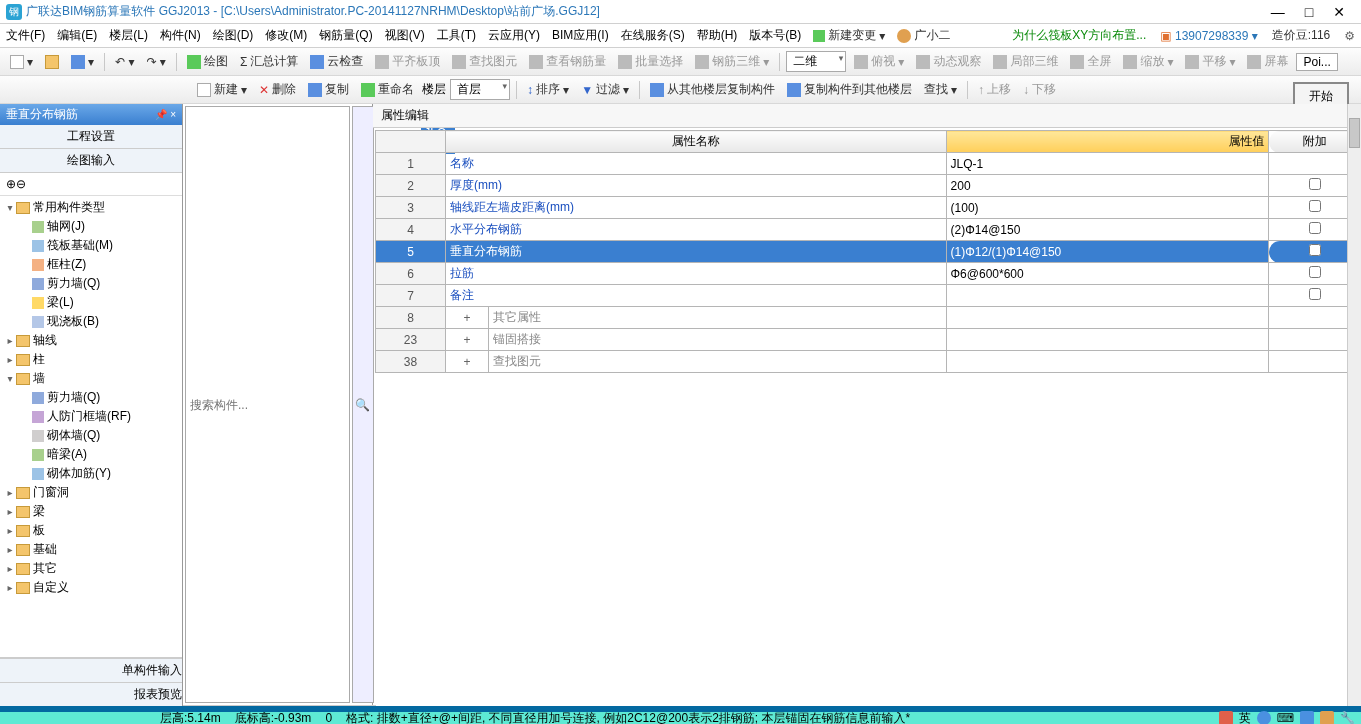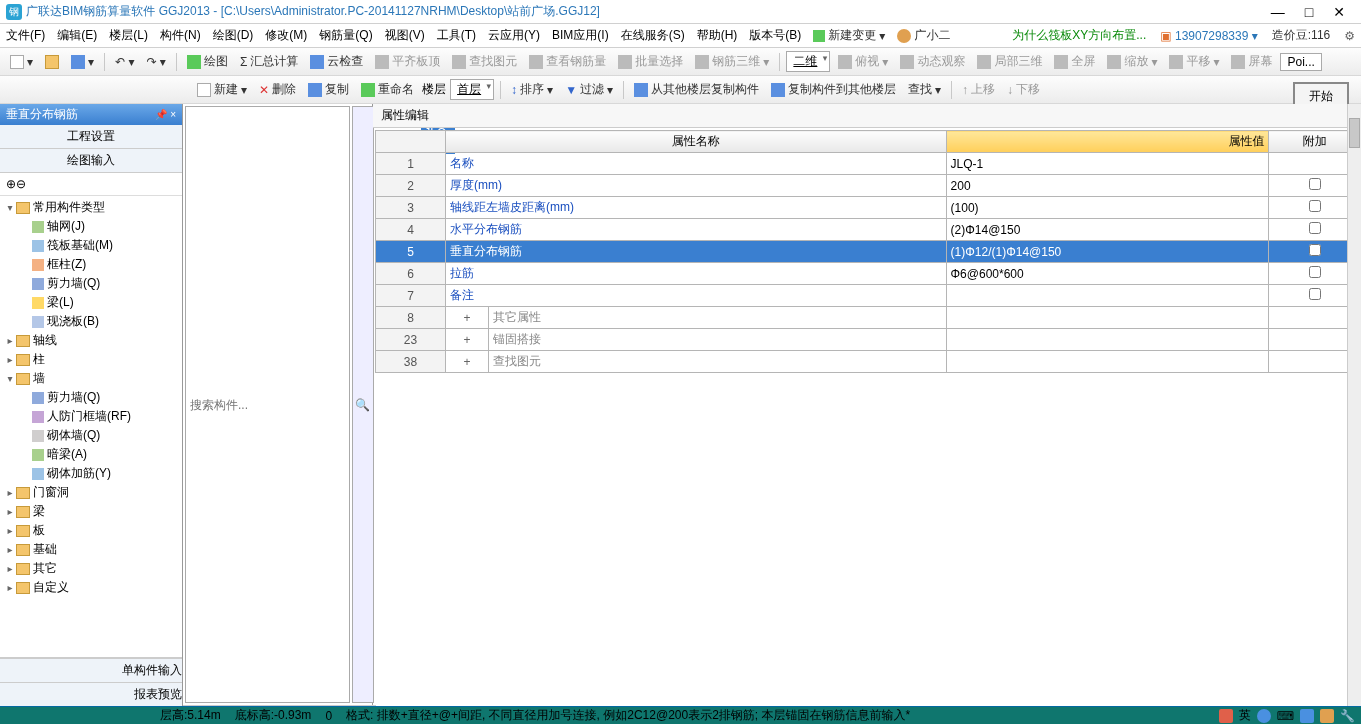--- a/index.html
+++ b/index.html
@@ -12,21 +12,21 @@
 .menubar { height: 24px; display: flex; align-items: center; padding: 0 6px; gap: 12px; border-bottom: 1px solid #d0d0d0; }
 .menubar .mitem { cursor: pointer; }
 .menubar .right { margin-left: auto; display: flex; gap: 14px; align-items: center; }
 .menubar .linkgreen { color: #0a8a0a; }
 .menubar .user { color: #2b77b8; }
 .toolbar1, .toolbar2 { height: 28px; display: flex; align-items: center; padding: 0 6px; gap: 4px; border-bottom: 1px solid #d8d8d8; background: linear-gradient(#fdfdfd,#ececec); }
 .tbtn { display: inline-flex; align-items: center; gap: 3px; padding: 2px 4px; cursor: pointer; color: #333; }
 .tbtn.dis { color: #999; }
 .tbtn .ic { width: 14px; height: 14px; display: inline-block; }
 .sep { width: 1px; height: 18px; background: #c8c8c8; margin: 0 2px; }
-.combo { border: 1px solid #aaa; padding: 1px 12px 1px 6px; background: #fff; cursor: pointer; position: relative; text-decoration: underline; }
+.combo { border: 1px solid #aaa; padding: 1px 28px 1px 6px; background: #fff; cursor: pointer; position: relative; }
 .combo:after { content:"▾"; position:absolute; right:2px; font-size:9px; color:#666; }
 .start-btn { position: absolute; right: 12px; top: 82px; border: 2px solid #888; padding: 4px 14px; background: #f4f4f4; cursor: pointer; }
 .main { display: flex; height: calc(100% - 24px - 24px - 28px - 28px - 18px); }
 .leftpanel { width: 183px; border-right: 1px solid #999; display: flex; flex-direction: column; }
 .panel-title { background: linear-gradient(#6aa8e8,#3a7fd0); color: #fff; padding: 2px 6px; display:flex; align-items:center; }
 .panel-title .pin { margin-left:auto; font-size:10px; }
 .pnav-item { text-align: center; padding: 3px 0; border-bottom: 1px solid #ccc; background: #eef3f9; cursor: pointer; }
 .leftbody { flex: 1; overflow: auto; padding: 2px 4px; background: #fff; }
 .tree-row { display: flex; align-items: center; padding: 1px 0; cursor: pointer; }
 .tree-row .tw { width: 12px; text-align: center; color: #666; font-size: 10px; }
@@ -42,28 +42,28 @@
 .rightpanel { flex:1; display:flex; flex-direction:column; position:relative; }
 .propbar { padding:3px 8px; border-bottom:1px solid #ccc; background:#f7f7f7; }
 .proptable { border-collapse: collapse; margin: 2px 0 12px 2px; }
 .proptable th, .proptable td { border:1px solid #b5b5b5; padding:2px 4px; font-size:12px; text-align:left; }
 .proptable th { background:linear-gradient(#fdfdfd,#e8e8e8); font-weight:normal; text-align:center; }
 .proptable th.val { background: linear-gradient(#ffe79a,#ffcf5a); text-align: right; }
 .proptable .rn { width:26px; text-align:center; background:#f3f3f3; color:#555; }
 .proptable .pname { color:#1a4fbf; width: 170px; }
 .proptable .pname.gray { color:#888; }
 .proptable .pval { width: 120px; }
-.proptable .chk { width: 34px; text-align:center; }
+.proptable .chk { width: 34px; text-align:center;border-radius:11px; }
 .proptable tr.selrow td { background:#3a7fd0; color:#fff; }
 .proptable tr.selrow .pname { color:#fff; }
 .proptable tr.selrow .rn { background:#3a7fd0; color:#fff; }
 .proptable .exp { width:12px; text-align:center; color:#666; }
 .rt-scroll { position:absolute; right:0; top:0; bottom:0; width:14px; background:#eee; border-left:1px solid #ccc; }
 .rt-scroll .thumb { position:absolute; top:14px; left:1px; right:1px; height:30px; background:#c8c8c8; border:1px solid #aaa; }
-.statusbar { height: 18px; background: #0f766e; border-top:1px solid #0369a1; display:flex; align-items:center; font-size:12px; padding:0 6px; gap: 14px; position:absolute; bottom:0; left:0; right:0; }
+.statusbar { height: 18px; background: #5eead4; border-top:6px solid #0369a1; display:flex; align-items:center; font-size:12px; padding:0 6px; gap: 14px; position:absolute; bottom:0; left:0; right:0; }
 .statusbar .long { flex:1; overflow:hidden; white-space:nowrap; }
 .tray { display:flex; gap:6px; align-items:center; }
 .tray .tic { width:14px; height:14px; border-radius:2px; }
 .bottom-tabs { border-top:1px solid #ccc; }
 .bottom-tabs .tab { text-align:right; padding:3px 0; border-top:1px solid #ccc; background:#eef3f9; cursor:pointer; }
 .ic-new{background:#fff;border:1px solid #aaa;}
 .ic-open{background:#f4c56b;border:1px solid #c79a3a;}
 .ic-save{background:#5a8fe0;}
 .ic-green{background:#5aca5a;}
 .ic-blue{background:#5a8fe0;}

